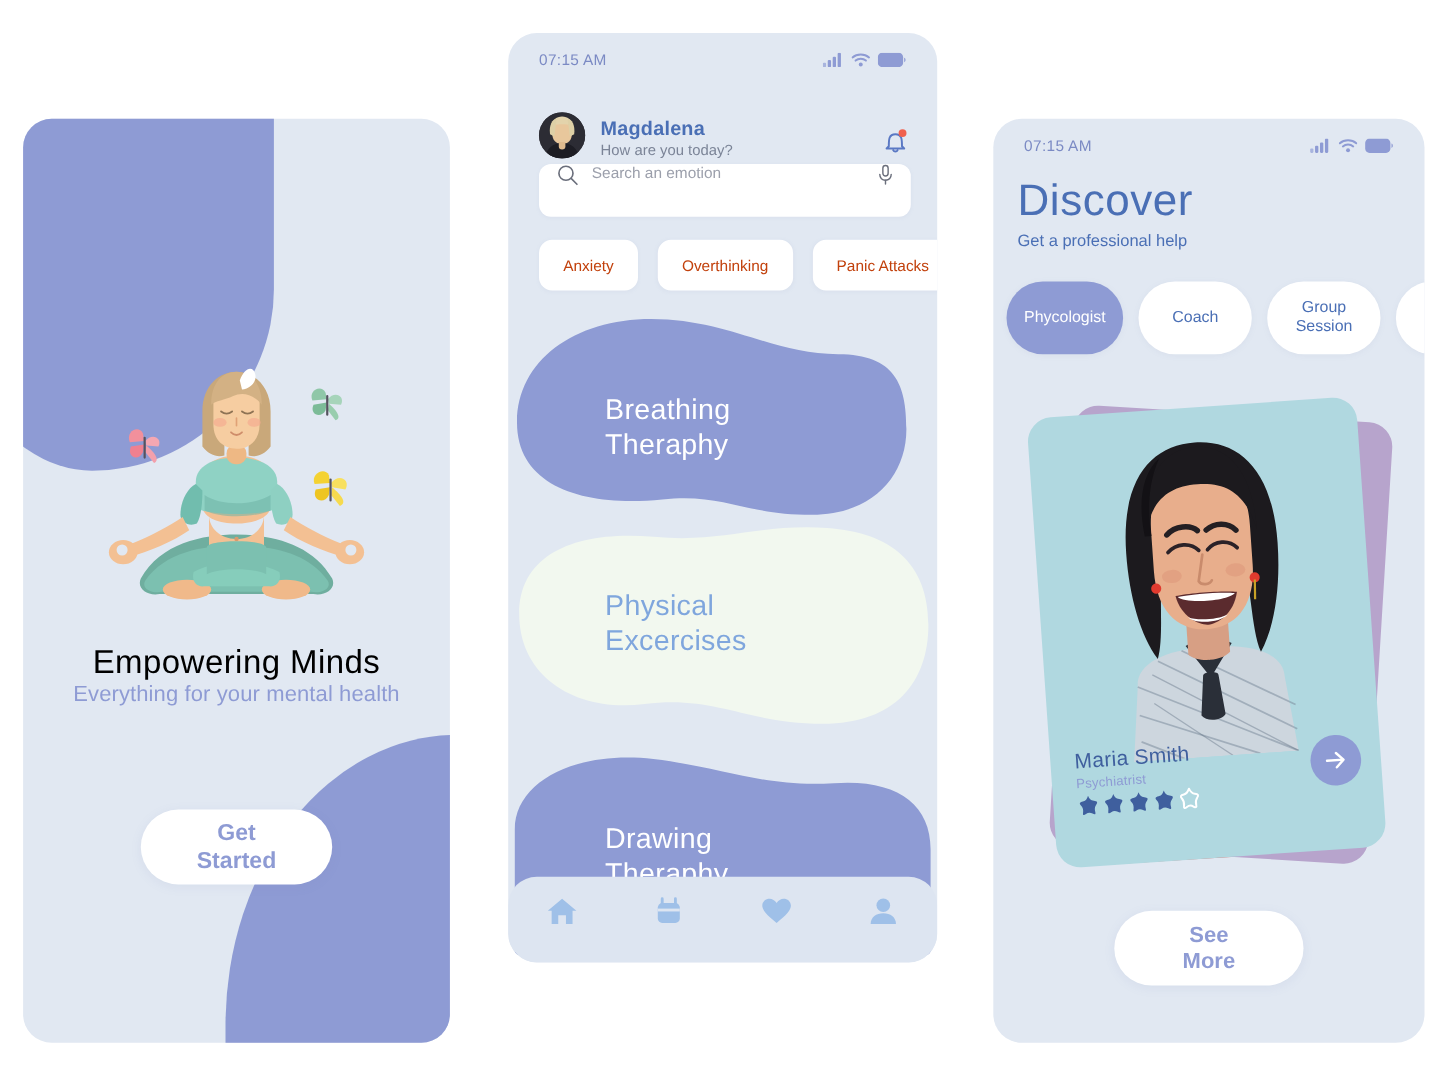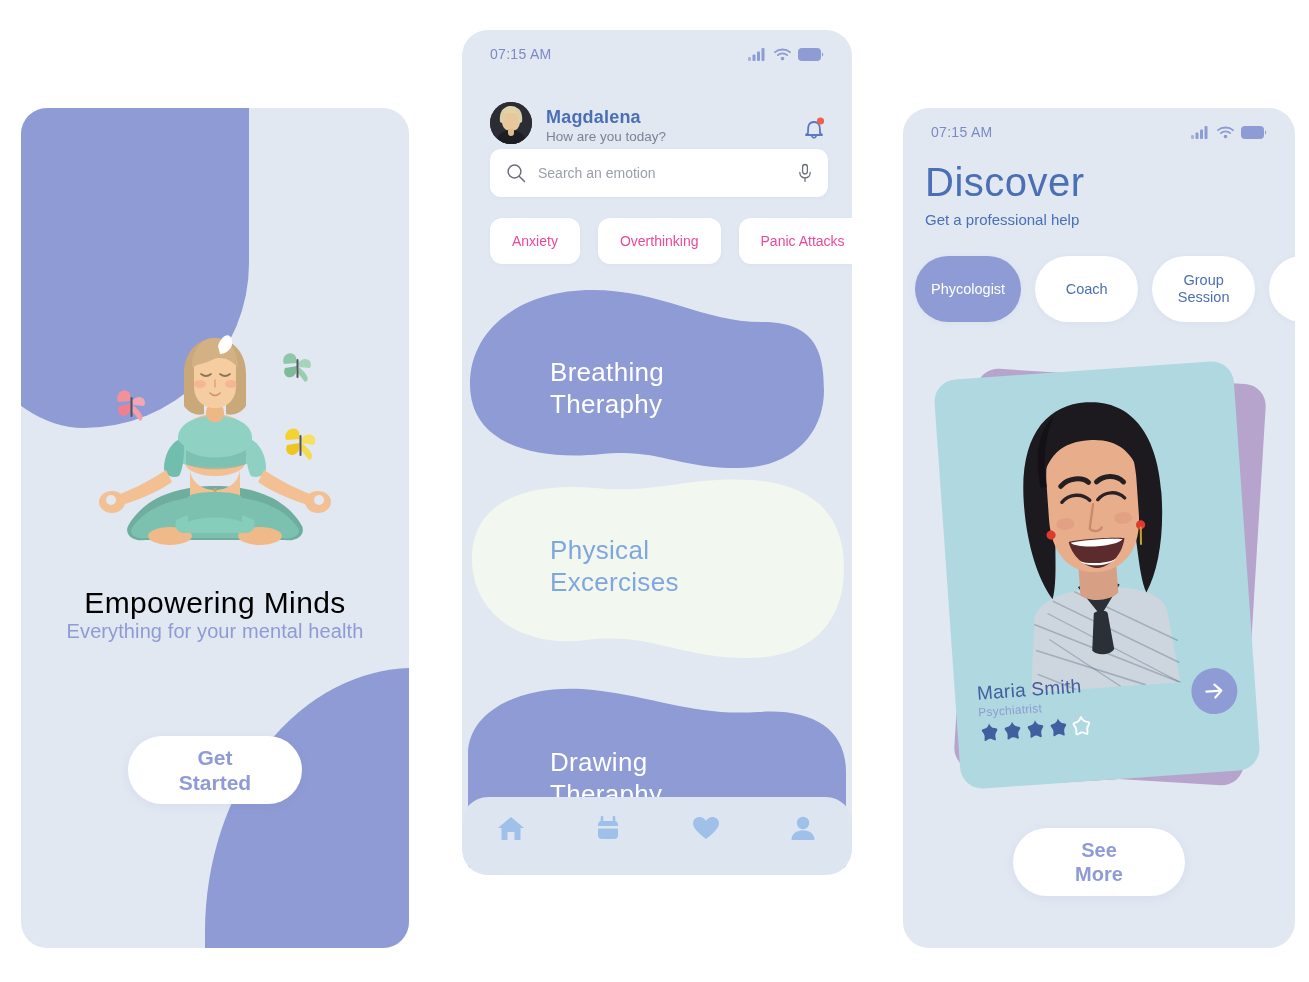--- a/index.html
+++ b/index.html
@@ -102,40 +102,40 @@
   .profile-name { font-size: 18px; color: #4a6fb5; font-weight: bold; letter-spacing: .2px; }
   .profile-greet { font-size: 13.5px; color: #7b8497; margin-top: 1px; }
   .bell-btn { background: none; border: none; cursor: pointer; padding: 0; position: relative; width: 28px; height: 30px; }
 
   .searchbar {
     position: absolute; left: 490px; top: 0;
     left: 28px; right: 24px; top: 119px;
     height: 48px;
     background: #ffffff;
     border-radius: 11px;
-    display: flex; align-items: center;
+    display: flex; align-items: flex-start;
     padding: 0 16px;
     box-shadow: 0 1px 4px rgba(130,140,180,.07);
   }
   .search-input {
     flex: 1; border: none; outline: none; background: transparent;
     font-size: 14px; color: #6a6f7d; margin-left: 12px;
     font-family: "Liberation Sans", sans-serif;
   }
   .search-input::placeholder { color: #9b9fab; }
 
   .chips {
     position: absolute; left: 28px; top: 188px;
     display: flex; gap: 18px;
   }
   .chip {
     background: #ffffff; border: none;
     border-radius: 12px;
     height: 46px; padding: 0 22px;
-    color: #ec4899; font-size: 14px;
+    color: #c2410c; font-size: 14px;
     font-family: "Liberation Sans", sans-serif;
     cursor: pointer; white-space: nowrap;
     box-shadow: 0 1px 4px rgba(130,140,180,.07);
   }
 
   .cards-area {
     position: absolute; left: 0; right: 0; top: 258px; bottom: 80px;
   }
   .blob-card { position: absolute; left: 0; width: 100%; }
   .blob-card svg { position: absolute; left: 0; top: 0; width: 100%; height: 100%; }

